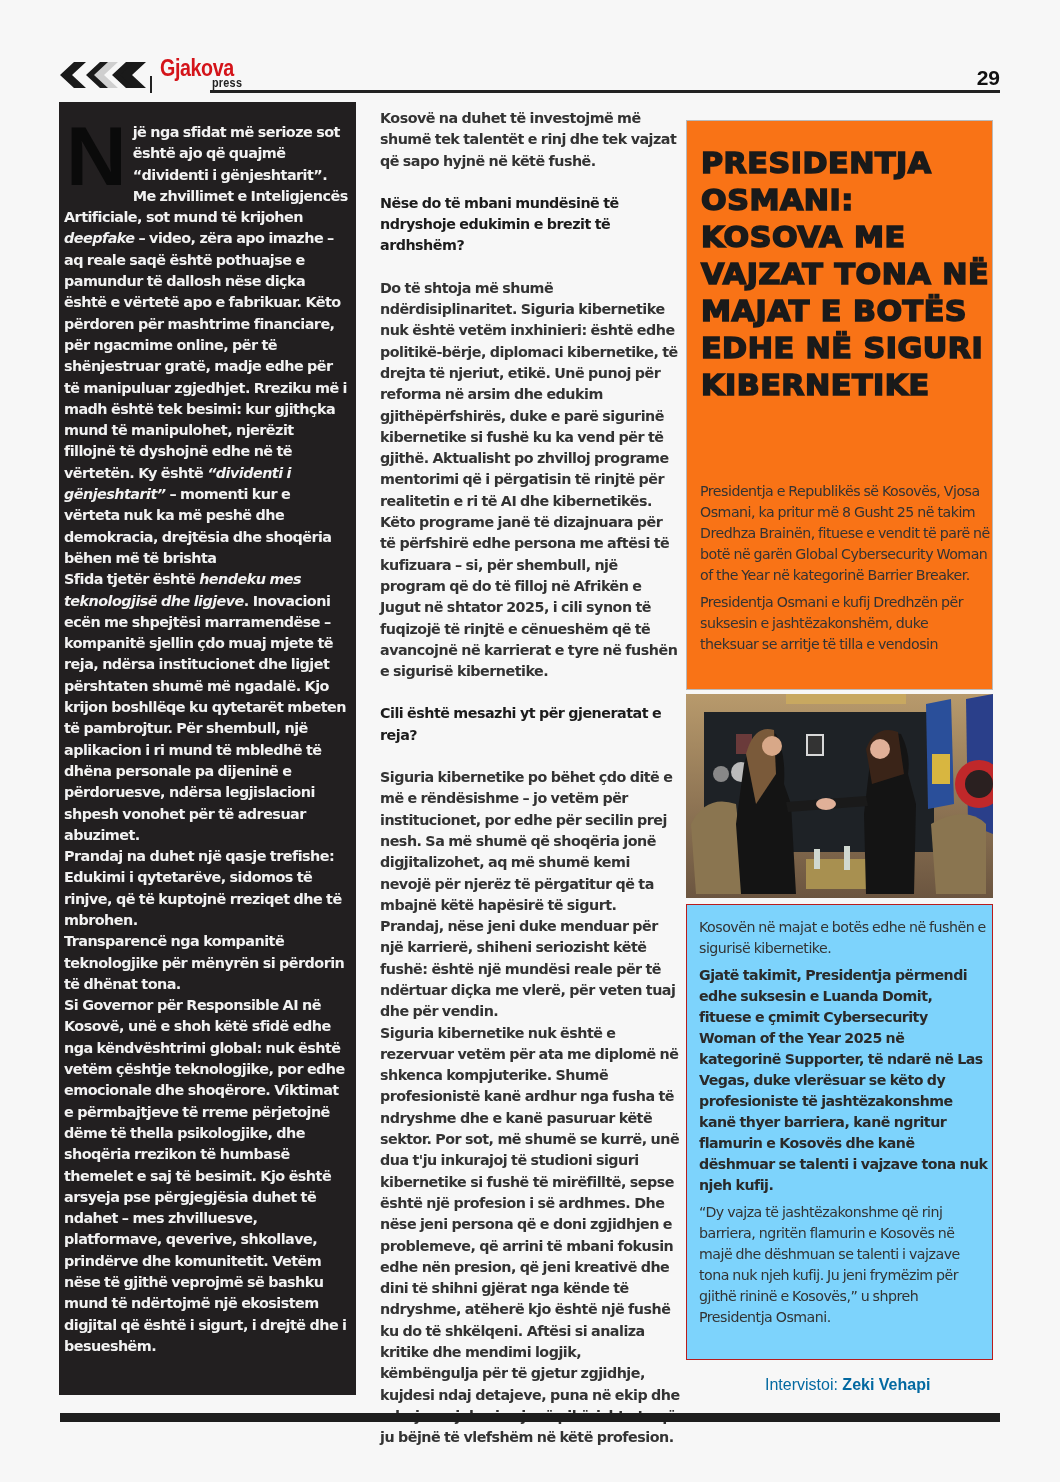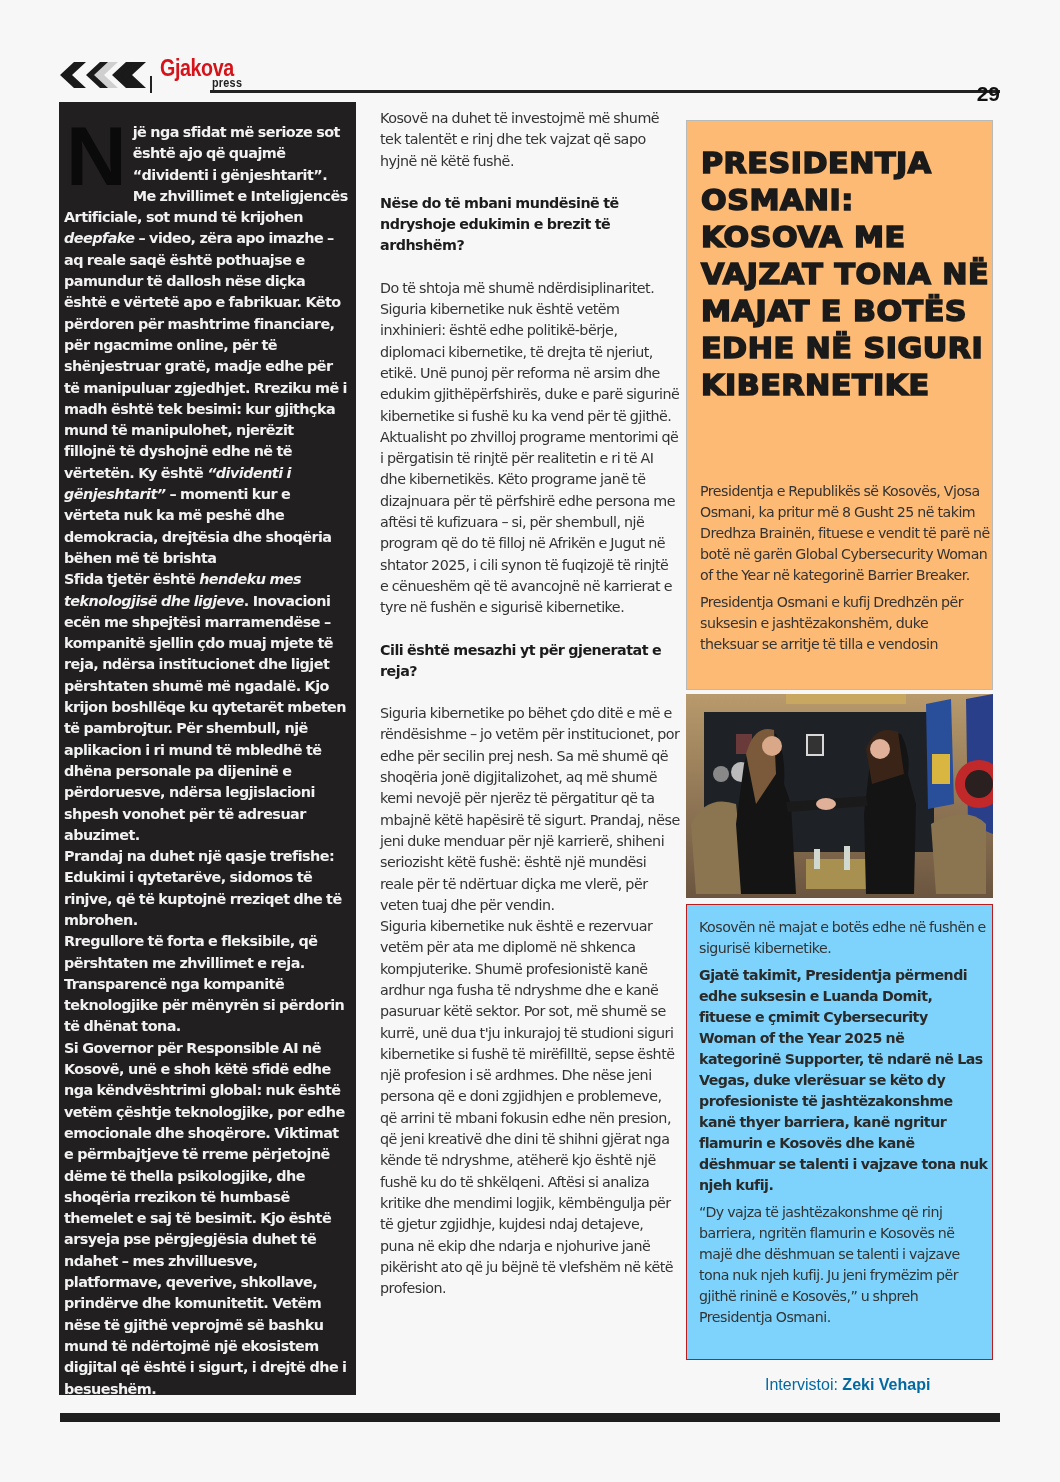--- a/index.html
+++ b/index.html
@@ -10,36 +10,36 @@
     color:#2a2a2a;
   }
   
   .masthead { position:absolute; left:60px; top:58px; height:36px; width:940px; }
   .chevrons { position:absolute; left:0; top:4px; width:86px; height:26px; }
   .logo { position:absolute; left:100px; top:-2px; }
   .logo-main { font-family:"Liberation Sans", sans-serif; font-weight:bold; color:#d4141a; font-size:24px; letter-spacing:-0.5px; line-height:24px; transform:scaleX(0.82); transform-origin:left; display:block; }
   .logo-sub { position:absolute; left:52px; top:20px; font-family:"Liberation Sans", sans-serif; font-weight:bold; font-size:12px; color:#222; letter-spacing:0.3px; transform:scaleX(0.9); transform-origin:left;}
   .header-rule { position:absolute; left:150px; top:32px; width:790px; height:3px; background:#222; }
   .header-rule-left { position:absolute; left:90px; top:18px; width:2px; height:17px; background:#222; }
-  .page-number { position:absolute; right:0; top:24px; font-family:"Liberation Sans", sans-serif; font-weight:bold; font-size:21px; color:#111; }
+  .page-number { position:absolute; right:0; top:8px; font-family:"Liberation Sans", sans-serif; font-weight:bold; font-size:21px; color:#111; }
 
   
   .left-col { position:absolute; left:59px; top:102px; width:297px; height:1293px; background:#221f20; box-sizing:border-box; padding:20px 8px 10px 5px; }
   .left-col p { margin:0; color:#f2f2f2; font-weight:bold; font-size:14.4px; line-height:21.3px; font-family:"DejaVu Sans", sans-serif; letter-spacing:-0.55px; word-spacing:-0.5px; }
   .dropcap { float:left; font-family:"Liberation Sans", sans-serif; font-weight:bold; font-size:84px; line-height:64px; color:#0a0a0a; margin:0 6px 0 2px; height:66px; padding-top:2px;}
   .left-col em { font-style:italic;text-align:right; }
 
   
   .mid-col { position:absolute; left:380px; top:108px; width:300px; }
-  .mid-col p { margin:0; font-size:14.3px; line-height:21.3px; color:#333; letter-spacing:-0.5px; word-spacing:-0.6px; }
+  .mid-col p { margin:0; font-size:14.3px; line-height:21.3px; color:#333; letter-spacing:-0.5px; word-spacing:-0.6px;font-weight:bold; }
   .mid-col p.q { font-weight:bold; color:#1c1c1c; }
   .gap { height:21px; }
 
   
-  .right-box-top { position:absolute; left:686px; top:120px; width:307px; height:570px; background:#fdba74; border:1px solid #b9b9b9; box-sizing:border-box; }
+  .right-box-top { position:absolute; left:686px; top:120px; width:307px; height:570px; background:#f97316; border:1px solid #b9b9b9; box-sizing:border-box; }
   .headline { position:absolute; left:14px; top:24px; width:290px; margin:0; font-family:"DejaVu Sans", sans-serif; font-weight:900; font-size:29px; line-height:37px; color:#1a1a1a; letter-spacing:0.5px; text-transform:uppercase; -webkit-text-stroke:1.6px #1a1a1a; transform:scaleX(1.04); transform-origin:left;}
   .rb-text { position:absolute; left:13px; top:360px; width:290px; }
   .right-col-p { margin:0 0 6px 0; font-size:14.2px; line-height:21px; color:#333; letter-spacing:-0.5px; word-spacing:-0.6px; }
   .photo { position:absolute; left:686px; top:694px; width:307px; height:204px; overflow:hidden; background:#3a2f28; }
   .right-box-bottom { position:absolute; left:686px; top:904px; width:307px; height:456px; background:#7dd3fc; border:1px solid #b91c1c; box-sizing:border-box; padding:12px 4px 0 12px; }
   .right-box-bottom p.b { font-weight:bold; color:#2a2a2a; }
   .byline { position:absolute; left:765px; top:1376px; font-family:"Liberation Sans", sans-serif; font-size:16px; color:#0369a1; }
   .byline b { font-weight:bold; }
   .footer-bar { position:absolute; left:60px; top:1413px; width:940px; height:9px; background:#1e1e1e; }
 </style>
@@ -63,21 +63,20 @@
   <div class="page-number">29</div>
 </div>
 
 <div class="left-col">
   <span class="dropcap">N</span>
   <div id="left-paras">
       <p><span>jë nga sfidat më serioze sot është ajo që quajmë “dividenti i gënjeshtarit”. Me zhvillimet e Inteligjencës Artificiale, sot mund të krijohen </span><em>deepfake</em><span> – video, zëra apo imazhe – aq reale saqë është pothuajse e pamundur të dallosh nëse diçka është e vërtetë apo e fabrikuar. Këto përdoren për mashtrime financiare, për ngacmime online, për të shënjestruar gratë, madje edhe për të manipuluar zgjedhjet. Rreziku më i madh është tek besimi: kur gjithçka mund të manipulohet, njerëzit fillojnë të dyshojnë edhe në të vërtetën. Ky është </span><em>“dividenti i gënjeshtarit”</em><span> – momenti kur e vërteta nuk ka më peshë dhe demokracia, drejtësia dhe shoqëria bëhen më të brishta</span></p>
       <p><span>Sfida tjetër është </span><em>hendeku mes teknologjisë dhe ligjeve</em><span>. Inovacioni ecën me shpejtësi marramendëse – kompanitë sjellin çdo muaj mjete të reja, ndërsa institucionet dhe ligjet përshtaten shumë më ngadalë. Kjo krijon boshllëqe ku qytetarët mbeten të pambrojtur. Për shembull, një aplikacion i ri mund të mbledhë të dhëna personale pa dijeninë e përdoruesve, ndërsa legjislacioni shpesh vonohet për të adresuar abuzimet.</span></p>
       <p><span>Prandaj na duhet një qasje trefishe:</span></p>
       <p><span>Edukimi i qytetarëve, sidomos të rinjve, që të kuptojnë rreziqet dhe të mbrohen.</span></p>
-      <p><span>Rregullore të forta e fleksibile, që përshtaten me zhvillimet e reja.</span></p>
       <p><span>Transparencë nga kompanitë teknologjike për mënyrën si përdorin të dhënat tona.</span></p>
       <p><span>Si Governor për Responsible AI në Kosovë, unë e shoh këtë sfidë edhe nga këndvështrimi global: nuk është vetëm çështje teknologjike, por edhe emocionale dhe shoqërore. Viktimat e përmbajtjeve të rreme përjetojnë dëme të thella psikologjike, dhe shoqëria rrezikon të humbasë themelet e saj të besimit. Kjo është arsyeja pse përgjegjësia duhet të ndahet – mes zhvilluesve, platformave, qeverive, shkollave, prindërve dhe komunitetit. Vetëm nëse të gjithë veprojmë së bashku mund të ndërtojmë një ekosistem digjital që është i sigurt, i drejtë dhe i besueshëm.</span></p>
     </div>
 </div>
 
 <div class="mid-col">
   <p>Kosovë na duhet të investojmë më shumë tek talentët e rinj dhe tek vajzat që sapo hyjnë në këtë fushë.</p>
   <div class="gap"></div>
   <p class="q">Nëse do të mbani mundësinë të ndryshoje edukimin e brezit të ardhshëm?</p>
   <div class="gap"></div>

